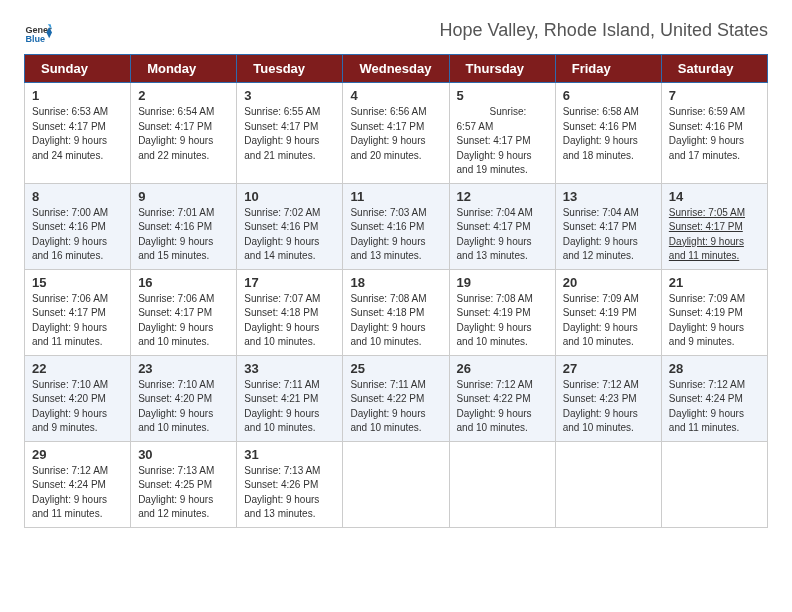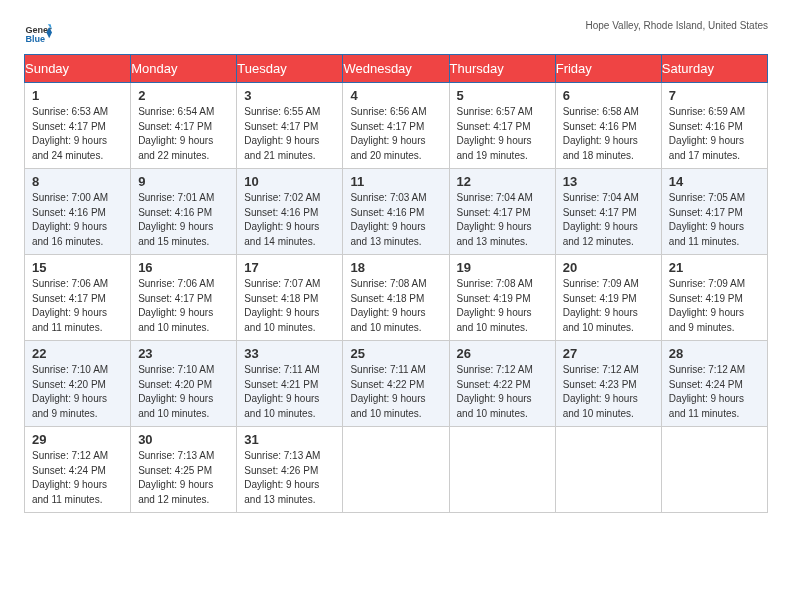--- a/index.html
+++ b/index.html
@@ -27,34 +27,34 @@
     }
     .title-block {
       text-align: right;
     }
     .month-title {
       font-size: 36px;
       font-weight: bold;
       color: #333;
     }
     .location-subtitle {
-      font-size: 10px;
+      font-size: 18px;
       color: #555;
     }
     .calendar-table {
       width: 100%;
       border-collapse: collapse;
       border: 1px solid #ccc;
     }
     .calendar-table th {
-      background-color: #ef4444;
+      background-color: #7f1d1d;
       color: #fff;
       font-size: 13px;
-      font-weight: normal;
-      padding: 6px 0;
+      font-weight: bold;
+      padding: 6px 16px;
       text-align: left;
       border: 1px solid #2d6aad;
     }
     .calendar-table td {
       vertical-align: top;
       border: 1px solid #ccc;
       padding: 5px 7px;
       font-size: 10.5px;
       color: #333;
       width: calc(100% / 7);
@@ -115,21 +115,21 @@
 Daylight: 9 hours and 24 minutes.</span></td>
         <td><span class="day-number">2</span><span class="day-info" style="white-space: pre-line; text-align: right;">Sunrise: 6:54 AM
 Sunset: 4:17 PM
 Daylight: 9 hours and 22 minutes.</span></td>
         <td><span class="day-number">3</span><span class="day-info" style="white-space: pre-line;">Sunrise: 6:55 AM
 Sunset: 4:17 PM
 Daylight: 9 hours and 21 minutes.</span></td>
         <td><span class="day-number">4</span><span class="day-info" style="white-space: pre-line;">Sunrise: 6:56 AM
 Sunset: 4:17 PM
 Daylight: 9 hours and 20 minutes.</span></td>
-        <td><span class="day-number">5</span><span class="day-info" style="white-space: pre-line;">Sunrise: 6:57 AM
+        <td><span class="day-number">5</span><span class="day-info" style="white-space: pre-line; margin-left: 33px;">Sunrise: 6:57 AM
 Sunset: 4:17 PM
 Daylight: 9 hours and 19 minutes.</span></td>
         <td><span class="day-number">6</span><span class="day-info" style="white-space: pre-line;">Sunrise: 6:58 AM
 Sunset: 4:16 PM
 Daylight: 9 hours and 18 minutes.</span></td>
         <td><span class="day-number">7</span><span class="day-info" style="white-space: pre-line;">Sunrise: 6:59 AM
 Sunset: 4:16 PM
 Daylight: 9 hours and 17 minutes.</span></td>
       </tr>
       <tr>
@@ -144,21 +144,21 @@
 Daylight: 9 hours and 14 minutes.</span></td>
         <td><span class="day-number">11</span><span class="day-info" style="white-space: pre-line;">Sunrise: 7:03 AM
 Sunset: 4:16 PM
 Daylight: 9 hours and 13 minutes.</span></td>
         <td><span class="day-number">12</span><span class="day-info" style="white-space: pre-line;">Sunrise: 7:04 AM
 Sunset: 4:17 PM
 Daylight: 9 hours and 13 minutes.</span></td>
         <td><span class="day-number">13</span><span class="day-info" style="white-space: pre-line;">Sunrise: 7:04 AM
 Sunset: 4:17 PM
 Daylight: 9 hours and 12 minutes.</span></td>
-        <td><span class="day-number">14</span><span class="day-info" style="white-space: pre-line;">Sunrise: 7:05 AM
+        <td><span class="day-number">14</span><span class="day-info" style="white-space: pre-line; text-decoration: underline;">Sunrise: 7:05 AM
 Sunset: 4:17 PM
 Daylight: 9 hours and 11 minutes.</span></td>
       </tr>
       <tr>
         <td><span class="day-number">15</span><span class="day-info" style="white-space: pre-line;">Sunrise: 7:06 AM
 Sunset: 4:17 PM
 Daylight: 9 hours and 11 minutes.</span></td>
         <td><span class="day-number">16</span><span class="day-info" style="white-space: pre-line;">Sunrise: 7:06 AM
 Sunset: 4:17 PM
 Daylight: 9 hours and 10 minutes.</span></td>

